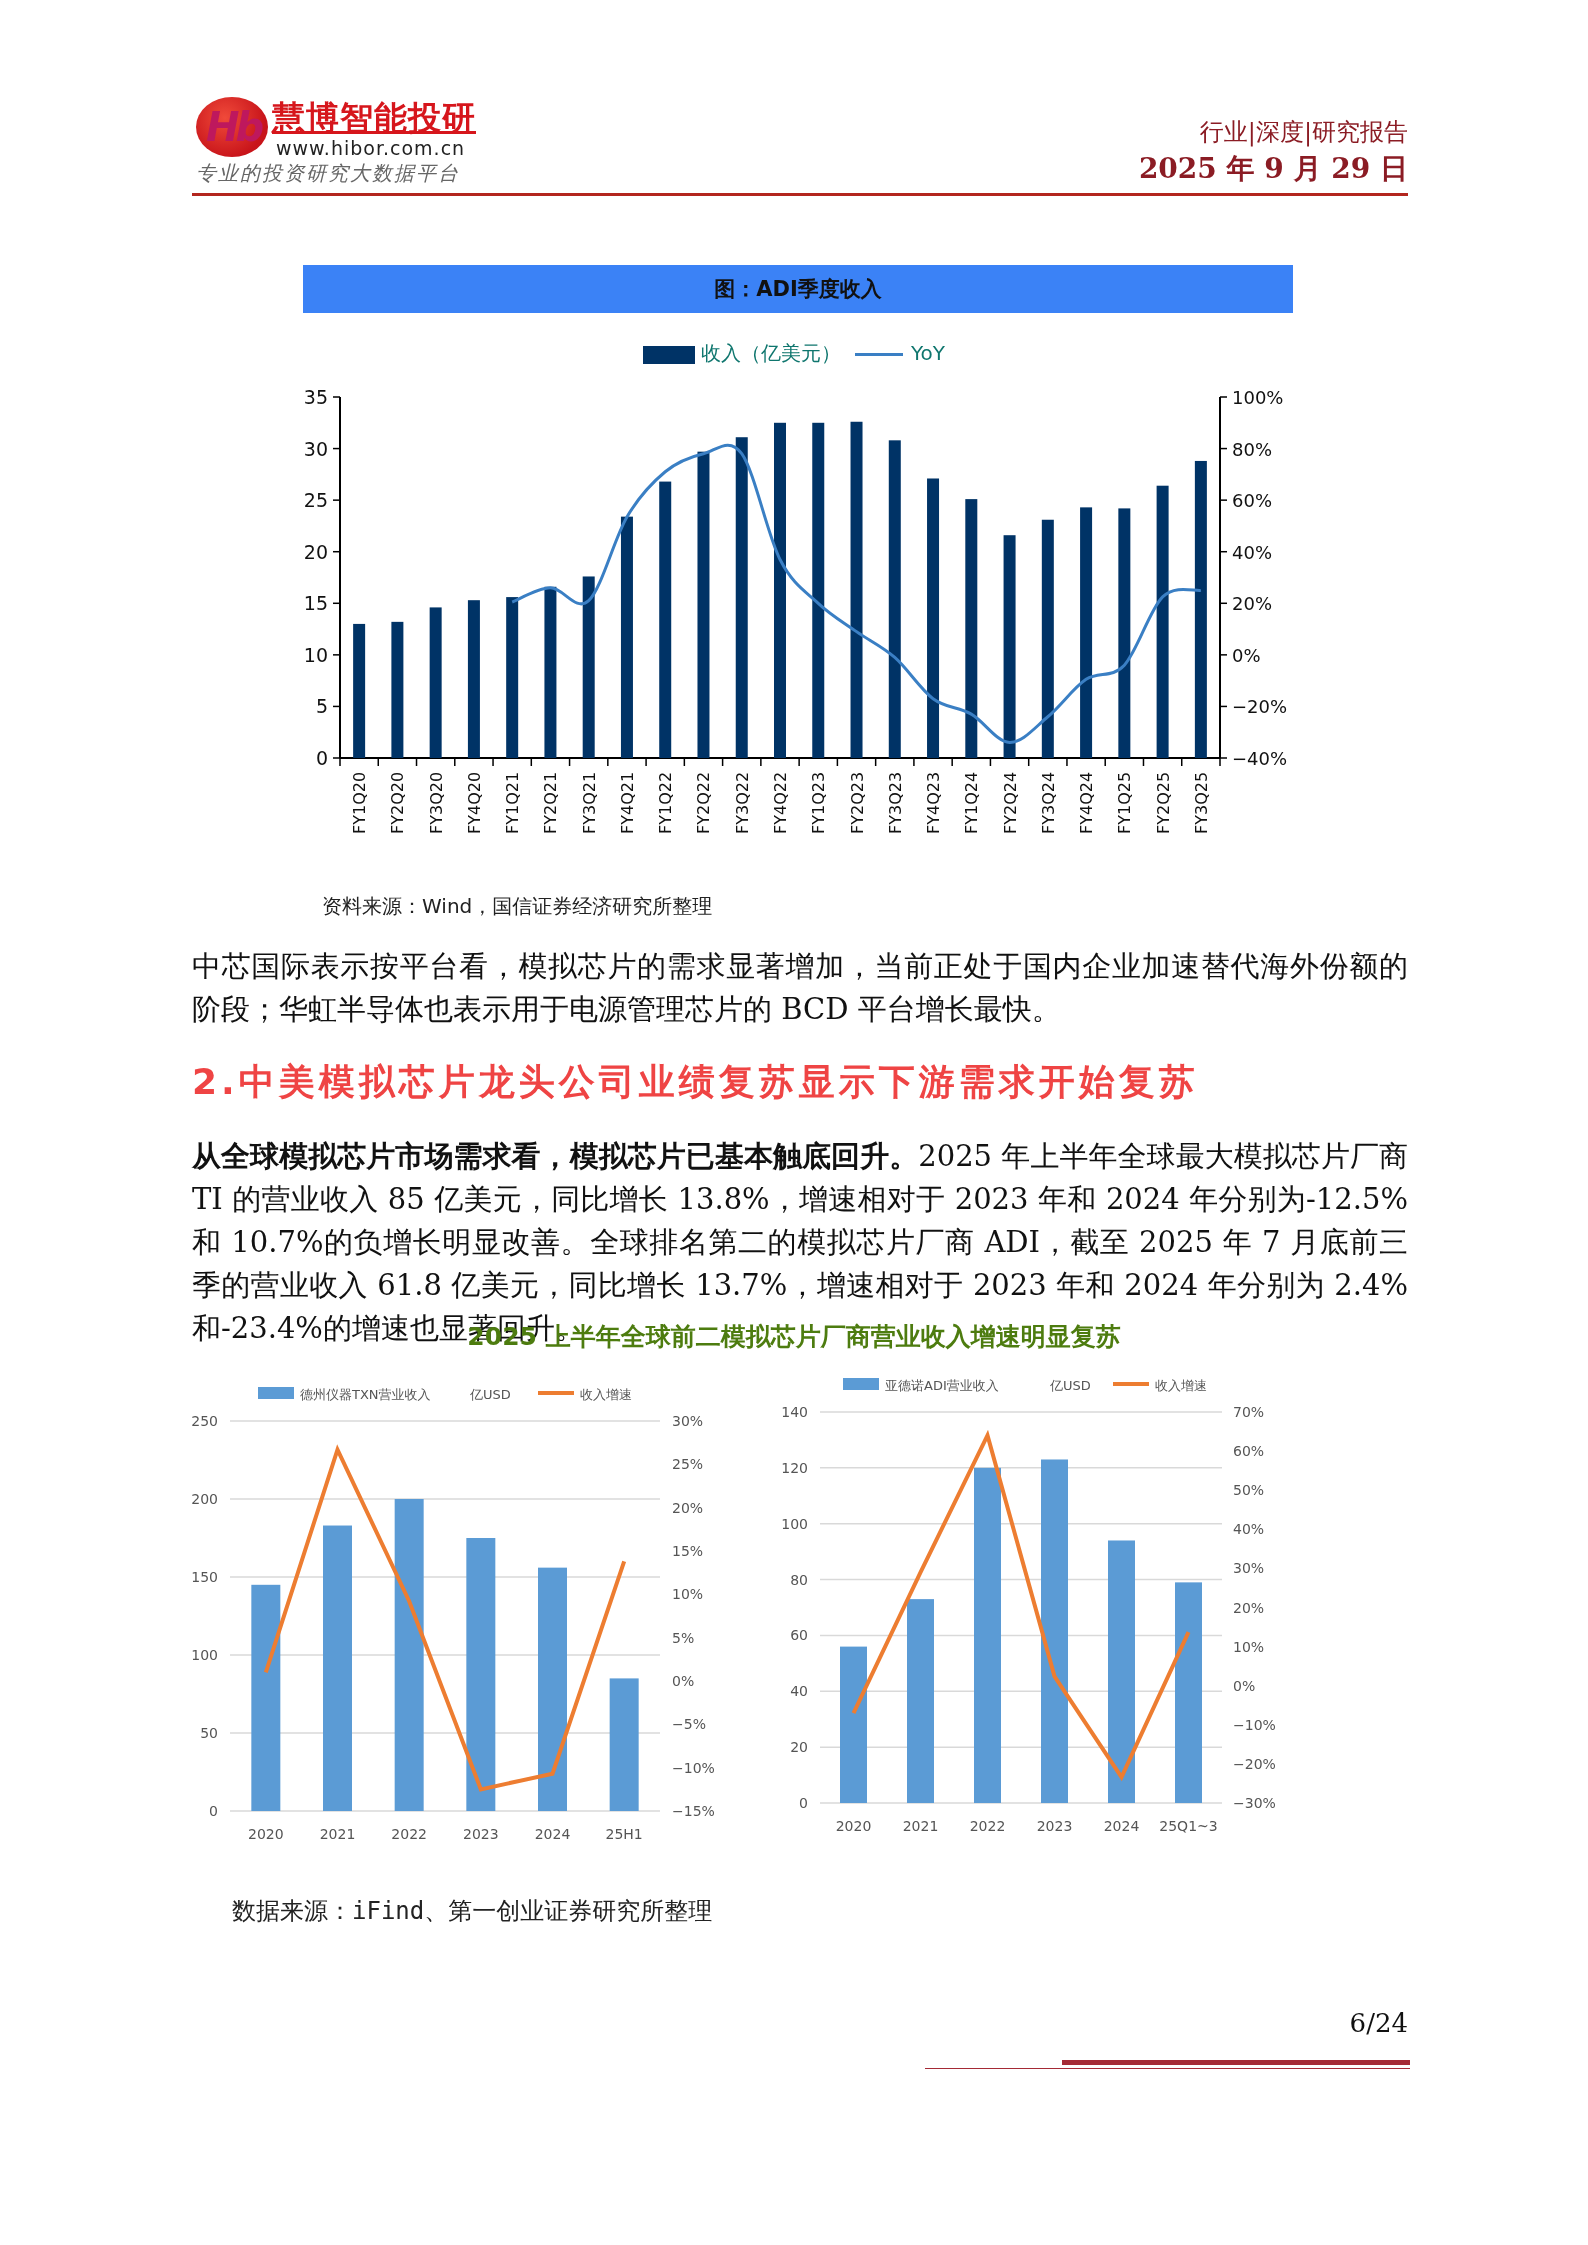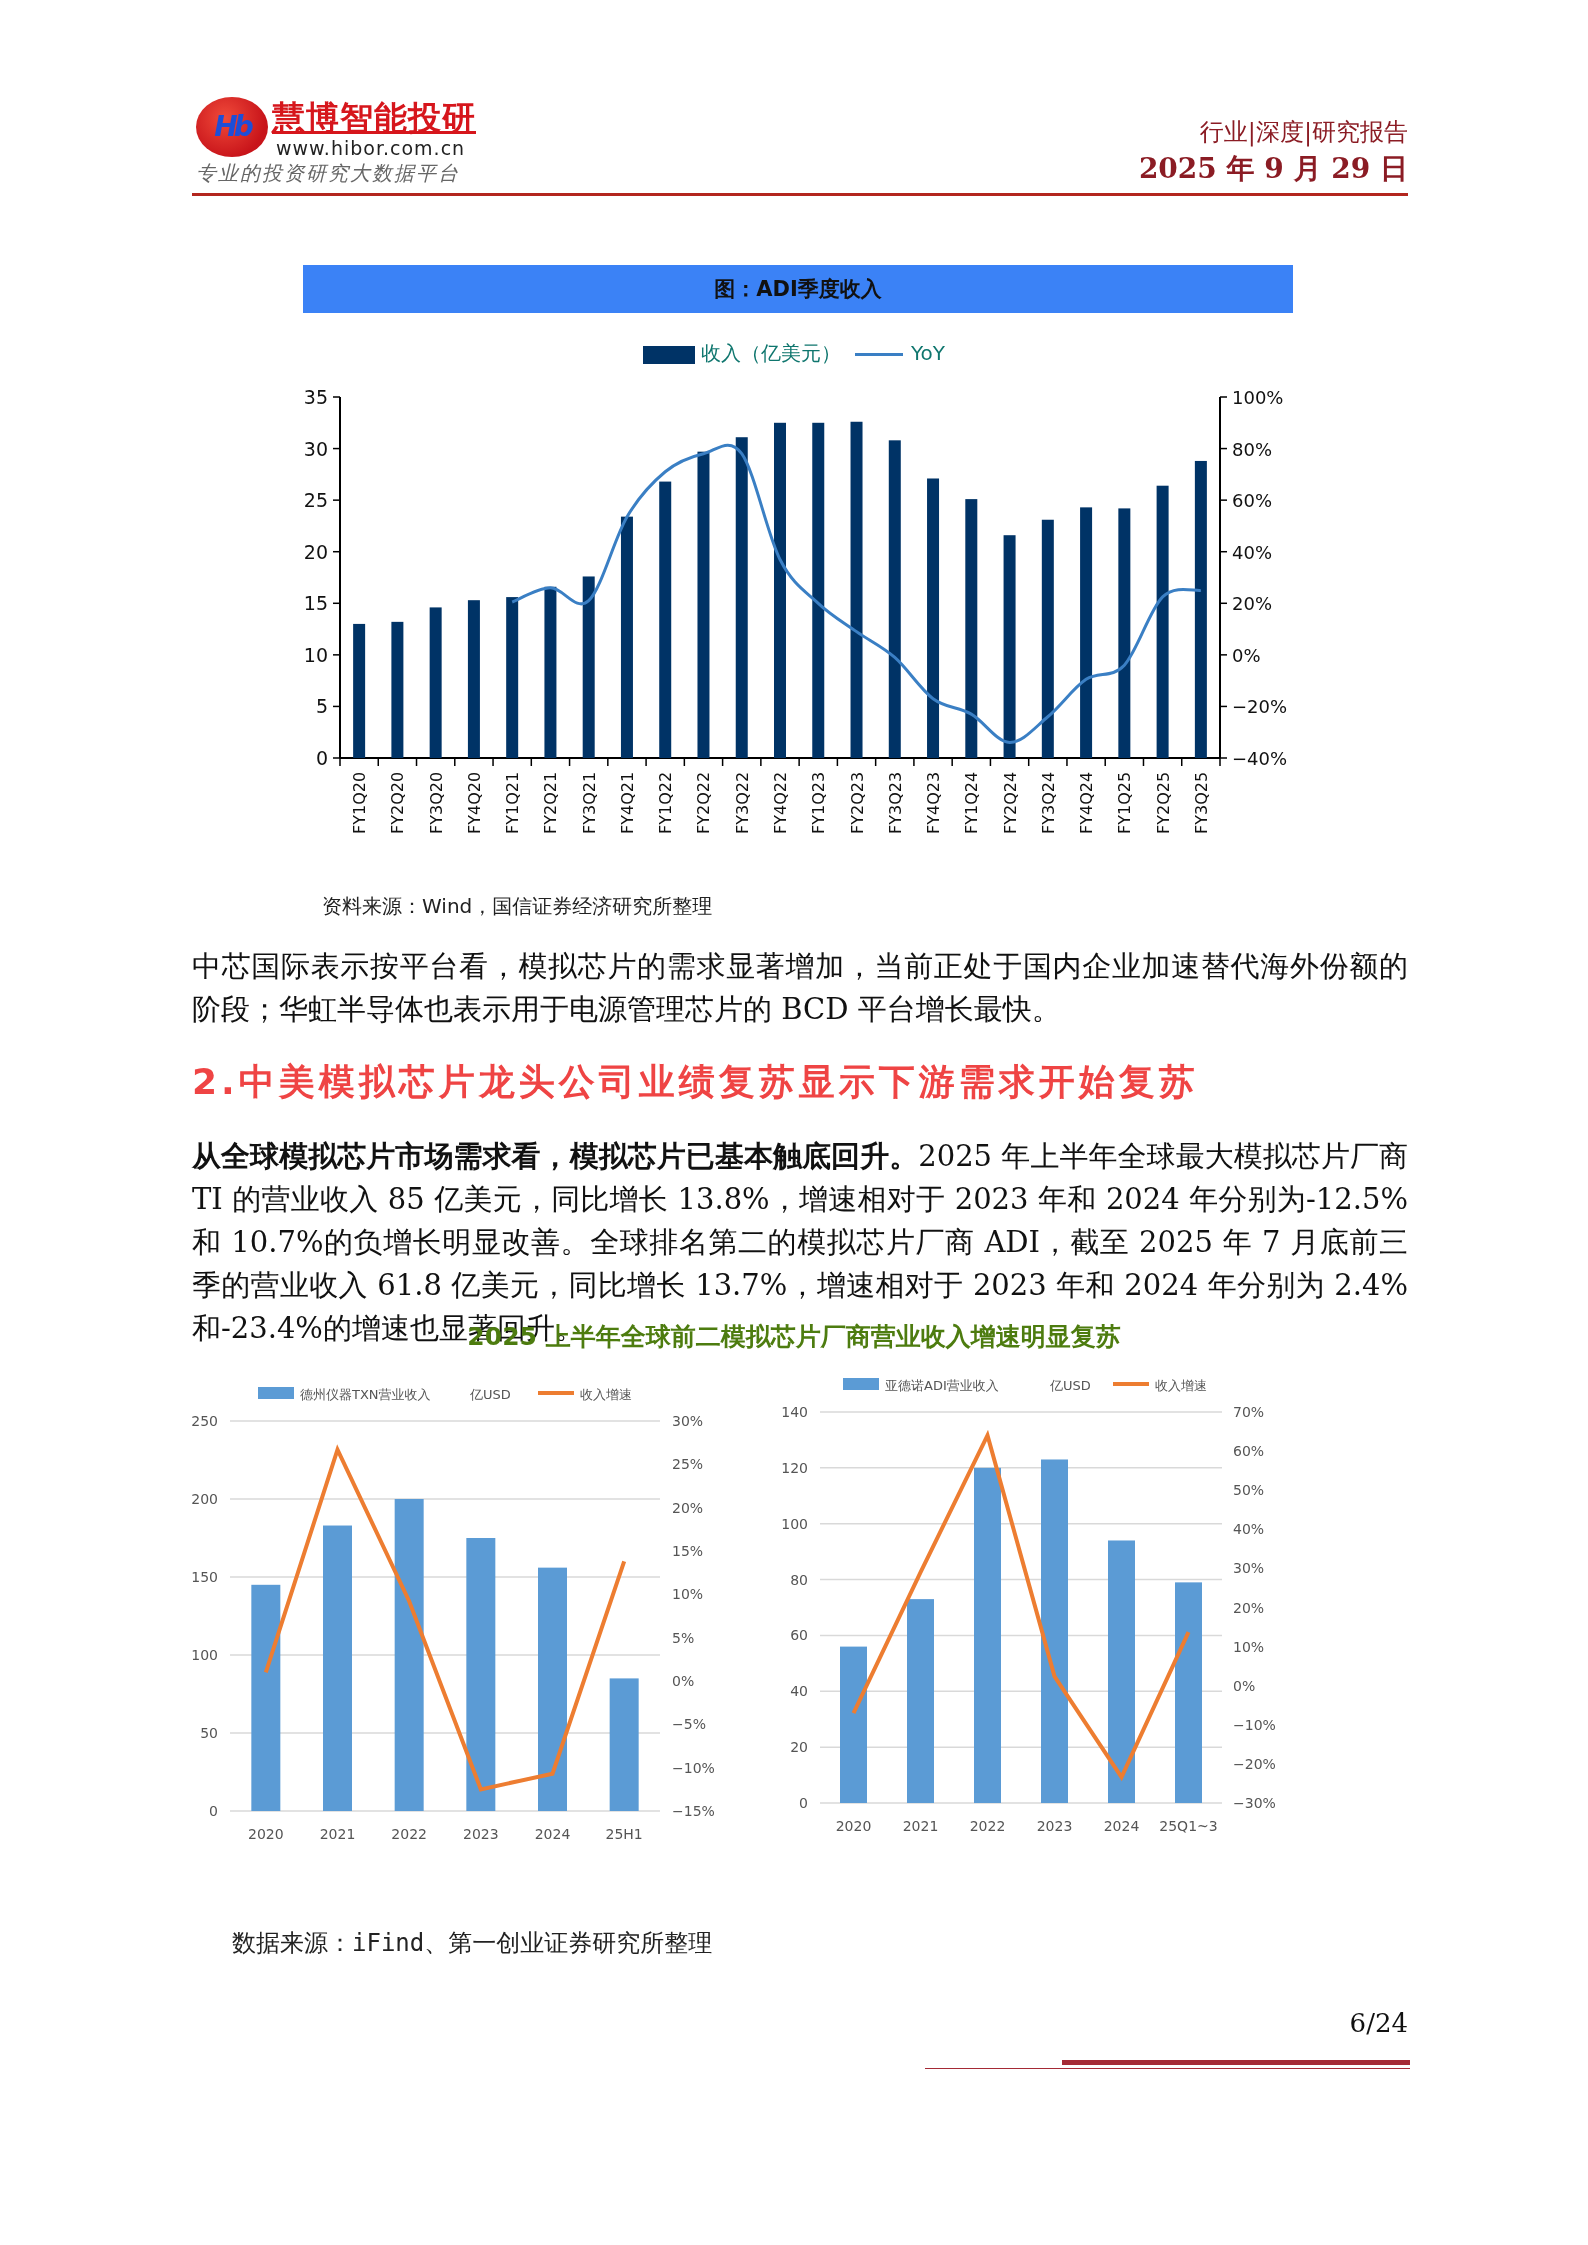--- a/index.html
+++ b/index.html
@@ -1,35 +1,35 @@
 <!DOCTYPE html>
 <html><head>
 <meta charset="utf-8">
 <style>
   html,body{margin:0;padding:0;background:#fff;}
   body{width:1588px;height:2245px;position:relative;font-family:"DejaVu Serif",serif;color:#111;overflow:hidden;}
   .abs{position:absolute;}
   .logo-circle{left:196px;top:97px;width:72px;height:60px;border-radius:50%;background:radial-gradient(circle at 40% 35%,#f04a3a,#c8141a 70%);}
-  .logo-glyph{left:206px;top:104px;width:52px;height:46px;color:#1d4ed8;font-family:"DejaVu Sans",sans-serif;font-weight:bold;font-style:italic;font-size:28px;line-height:46px;text-align:center;letter-spacing:-4px;}
+  .logo-glyph{left:206px;top:104px;width:52px;height:46px;color:#be185d;font-family:"DejaVu Sans",sans-serif;font-weight:bold;font-style:italic;font-size:40px;line-height:46px;text-align:center;letter-spacing:-4px;}
   .logo-name{left:272px;top:96px;font-family:"DejaVu Sans",sans-serif;font-weight:bold;font-size:33px;color:#d6161c;letter-spacing:1px;text-decoration:underline;}
   .logo-url{left:276px;top:137px;font-family:"DejaVu Sans",sans-serif;font-size:19px;color:#222;letter-spacing:1px;}
   .logo-slogan{left:196px;top:160px;font-family:"DejaVu Serif",serif;font-style:italic;font-size:20px;color:#666;letter-spacing:2px;}
   .hdr-right1{right:180px;top:116px;font-size:24px;color:#8b1c24;}
   .hdr-right2{right:180px;top:150px;font-size:28px;font-weight:bold;color:#8b1c24;}
   .hdr-rule{left:192px;top:193px;width:1216px;height:3px;background:#b3261e;}
   .fig-title-bar{left:303px;top:265px;width:990px;height:48px;background:#3b82f6;text-align:center;line-height:48px;font-family:"DejaVu Sans",sans-serif;font-weight:bold;font-size:21px;color:#111;}
   .legend1{left:0;width:1588px;top:340px;text-align:center;font-family:"DejaVu Sans",sans-serif;font-size:20px;color:#0f766e;}
   .legend1 .sw{display:inline-block;width:52px;height:18px;background:#003366;vertical-align:middle;margin-right:6px;}
   .legend1 .ln{display:inline-block;width:48px;height:3px;background:#3a7fc4;vertical-align:middle;margin:0 8px 0 14px;}
   .src{font-family:"DejaVu Sans",sans-serif;font-size:20px;color:#222;}
   .para{left:192px;width:1216px;font-size:29px;line-height:43px;color:#111;text-align:justify;}
   .para b{font-family:"DejaVu Sans",sans-serif;}
   .h2{left:192px;top:1058px;font-family:"DejaVu Sans",sans-serif;font-weight:bold;font-size:36px;color:#ef4444;letter-spacing:4px;}
   .fig2-title{left:0;width:1588px;top:1320px;text-align:center;font-family:"DejaVu Sans",sans-serif;font-weight:bold;font-size:25px;color:#4d7c0f;}
-  .src2{left:232px;top:1895px;font-family:"DejaVu Sans Mono",monospace;font-size:24px;color:#222;margin-top:32px;}
+  .src2{left:232px;top:1895px;font-family:"DejaVu Sans Mono",monospace;font-size:24px;color:#222;}
   .page-num{right:180px;top:2008px;font-weight:normal;font-size:26px;}
   .foot-thick{left:1062px;top:2060px;width:348px;height:5px;background:#a52a35;}
   .foot-thin{left:925px;top:2068px;width:485px;height:1px;background:#a52a35;}
   svg text{font-family:"DejaVu Sans",sans-serif;}
 </style>
 </head>
 <body>
 
 <div class="abs logo-circle"></div>
 <div class="abs logo-glyph">Hb</div>

